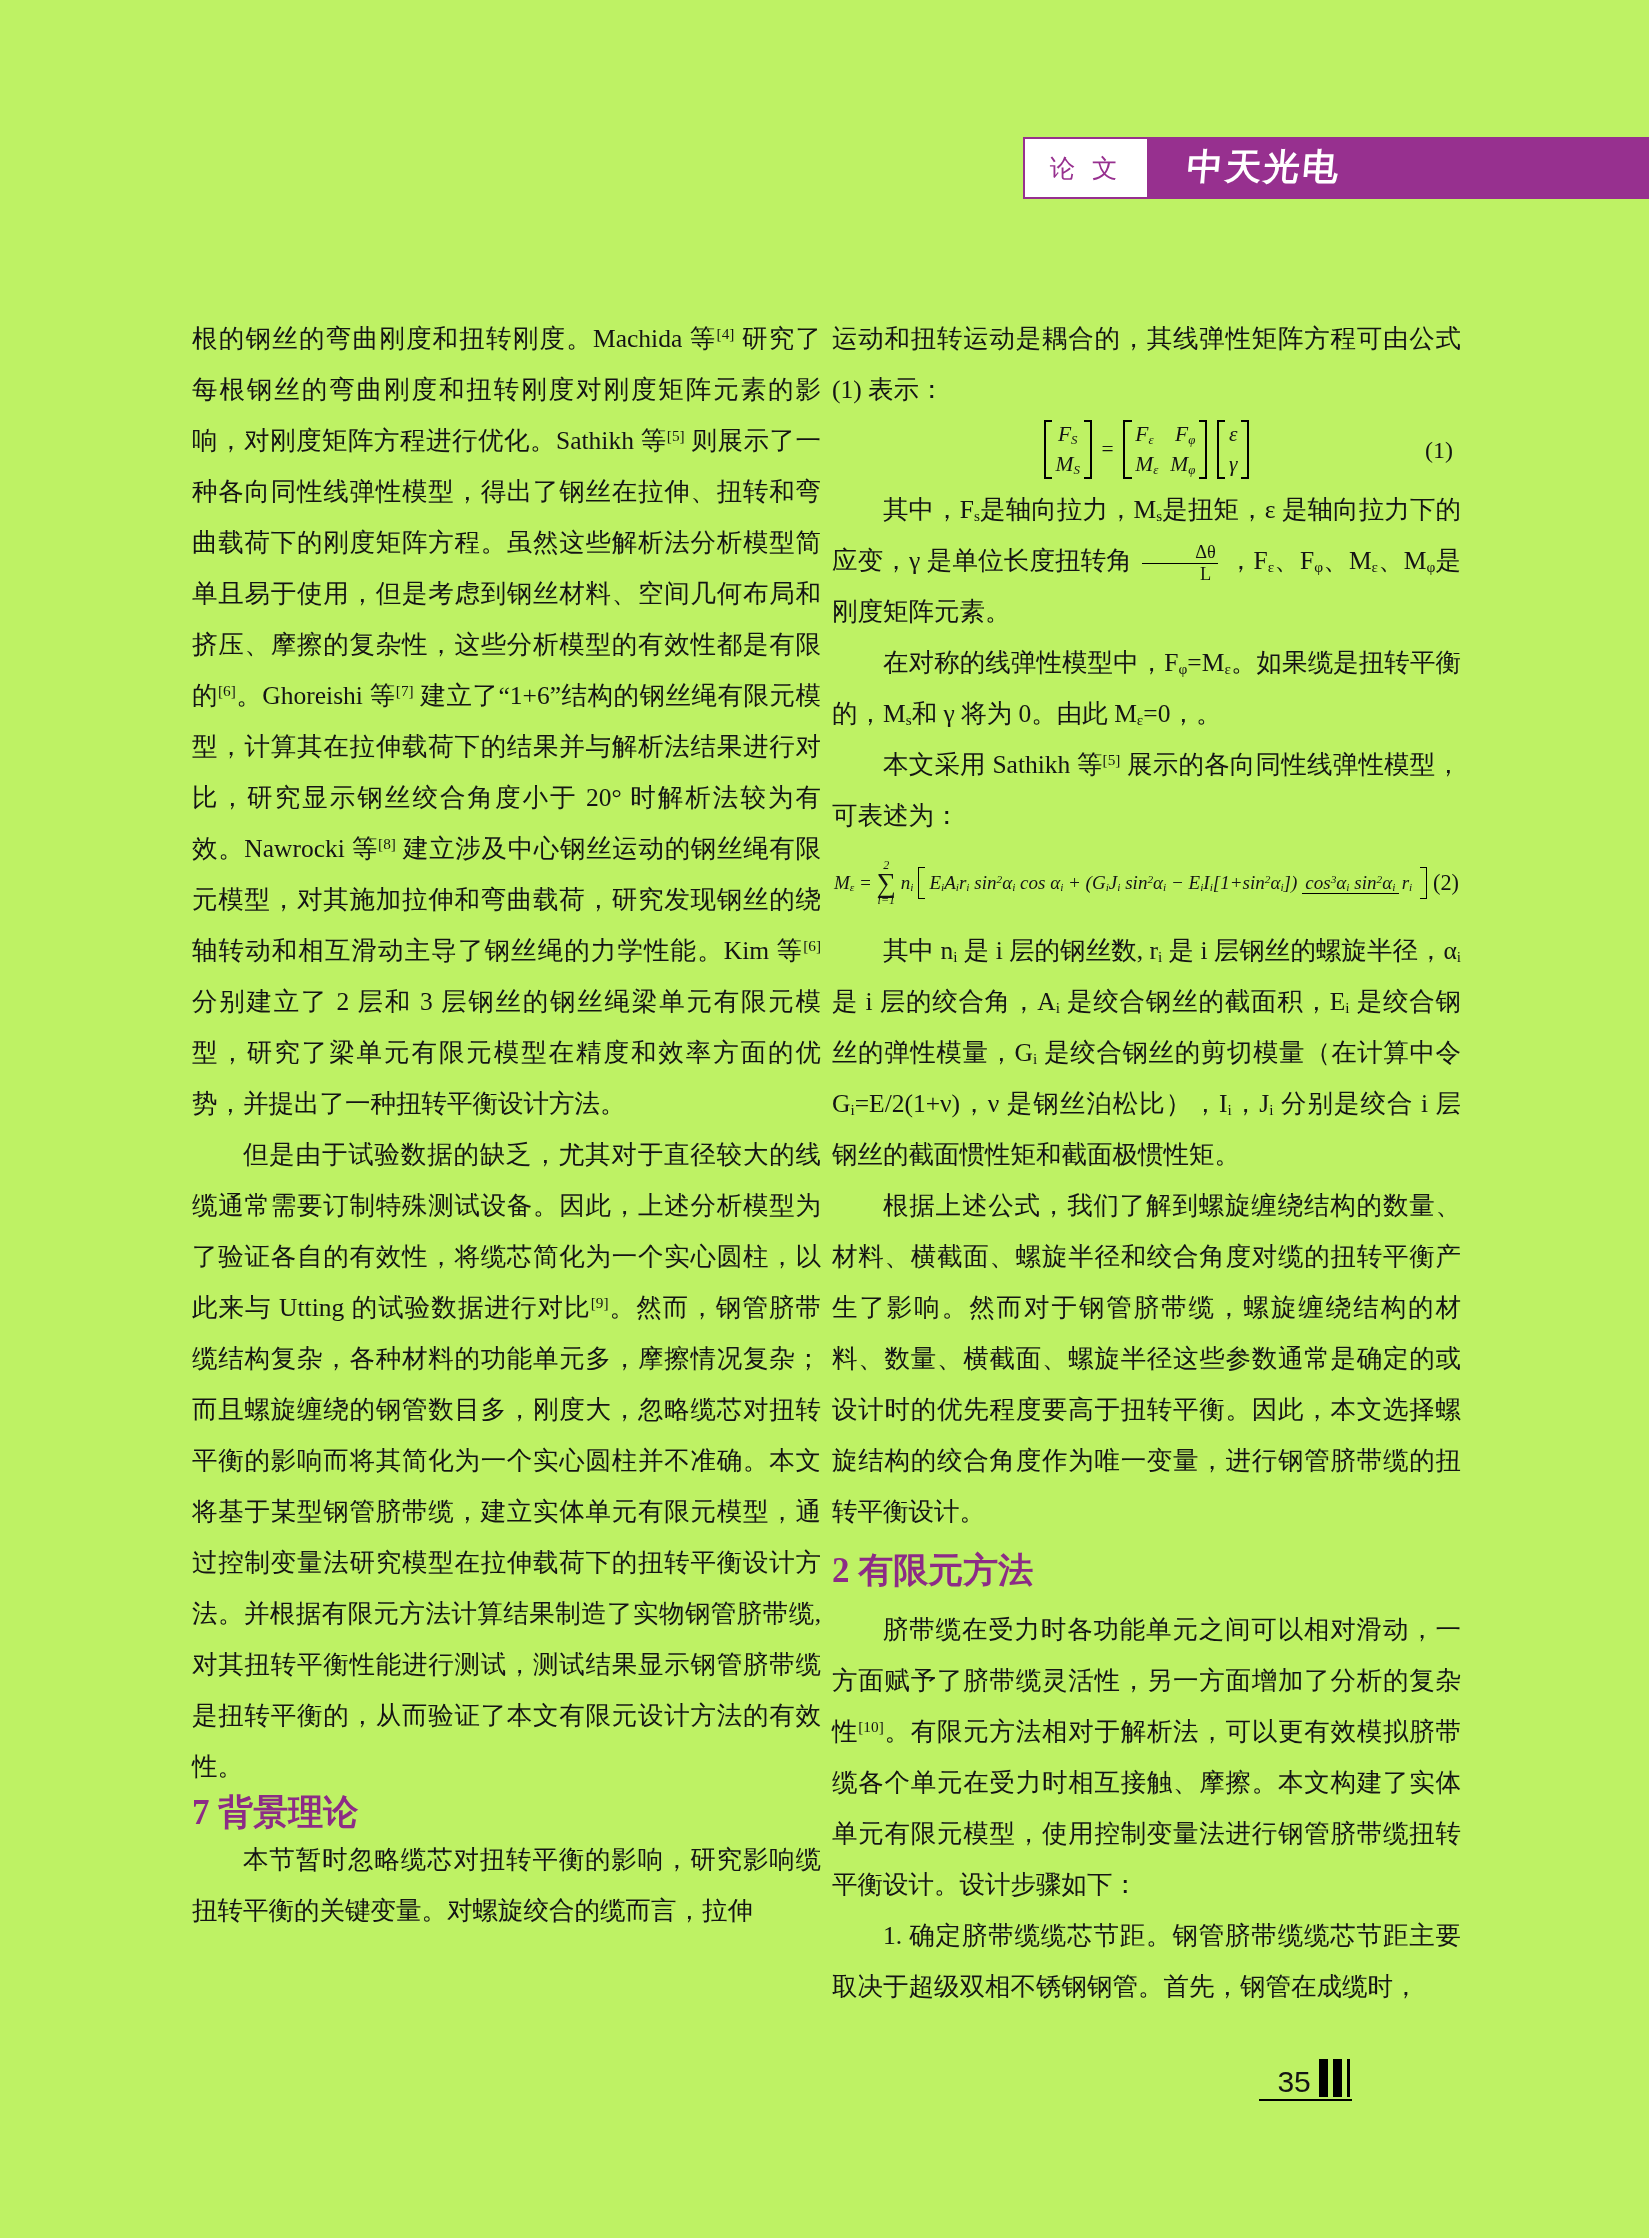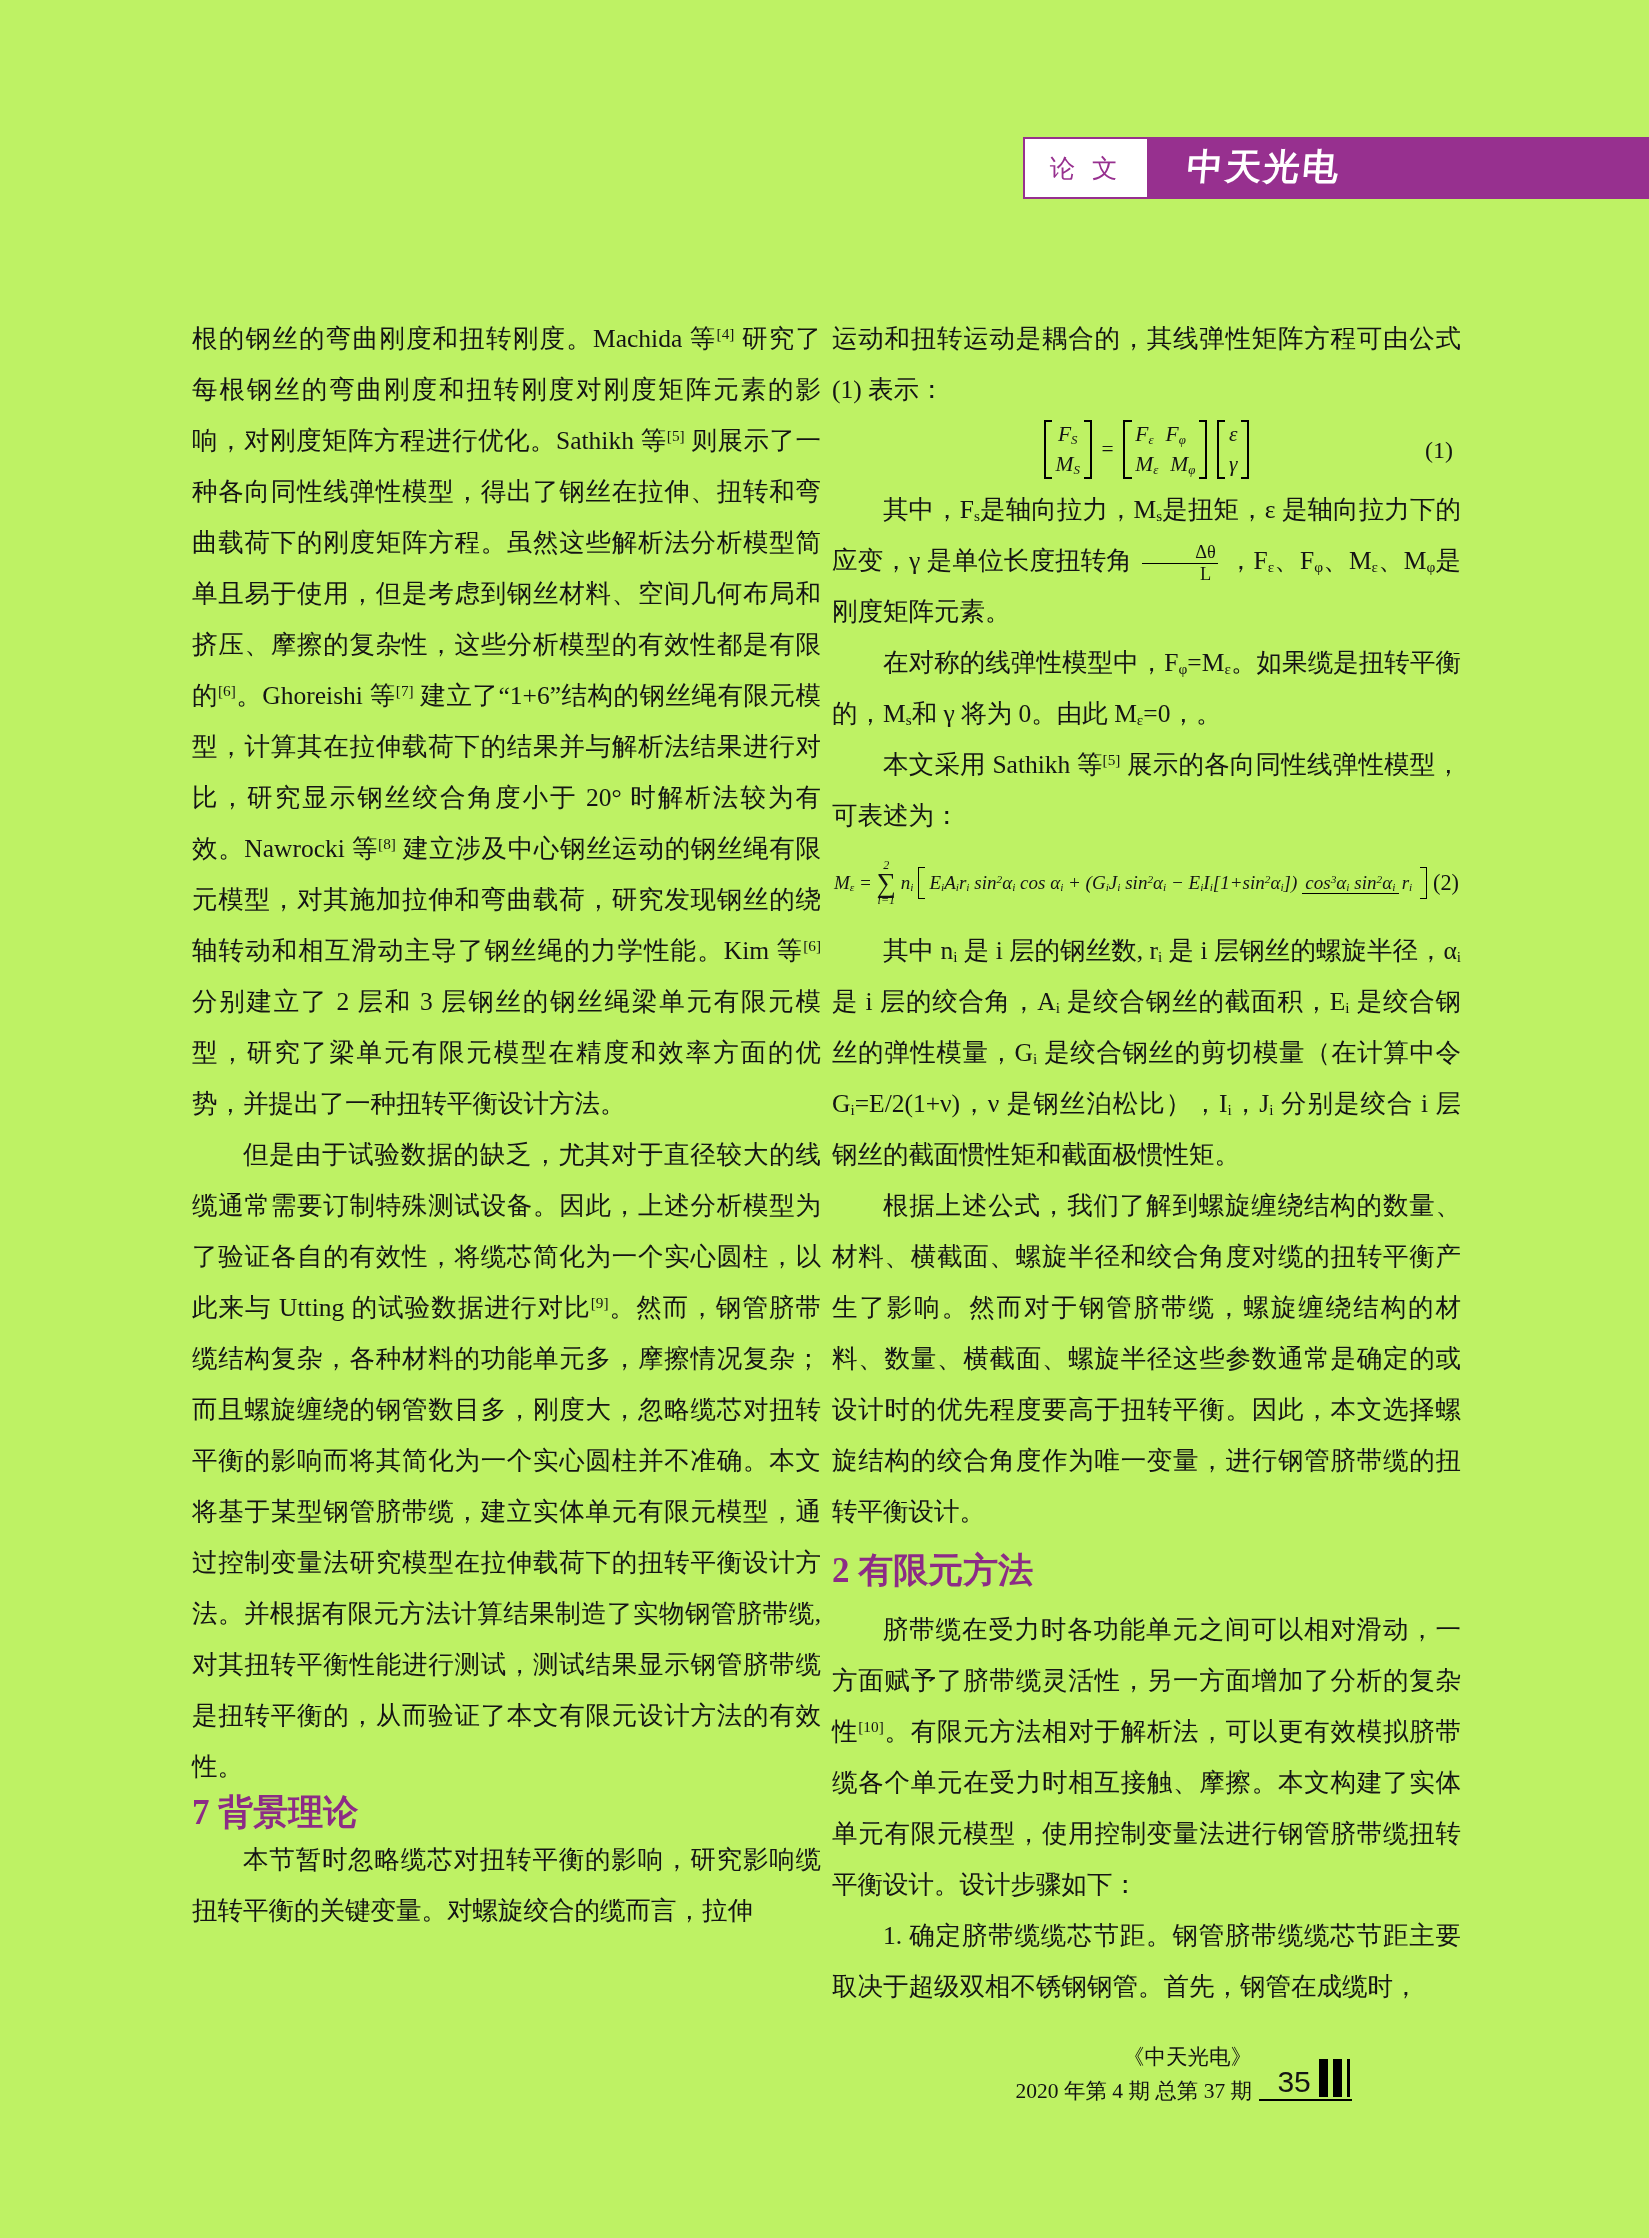--- a/index.html
+++ b/index.html
@@ -94,21 +94,21 @@
     position:relative;
     padding:4px 12px;
     display:flex; flex-direction:column; justify-content:center; gap:8px;
   }
   .mat::before,.mat::after{
     content:""; position:absolute; top:0; bottom:0; width:6.4px;
     border:2px solid #000;
   }
   .mat::before{left:0;border-right:none;}
   .mat::after{right:0;border-left:none;}
-  .mrow{display:flex; gap:12px; }
+  .mrow{display:flex; gap:12px; justify-content:space-between;}
   .mcell{text-align:center;}
   .eq{font-style:normal;font-size:21.5px;}
   .fnum{
     position:absolute; right:8px; top:50%;
     transform:translateY(-50%);
     font-size:24px; font-style:normal;
   }
 
   .f2{height:84px;}
   .f2-body{
@@ -257,24 +257,20 @@
       </div>
     </div>
 
     <p class="para indent">其中 n<sub>i</sub> 是 i 层的钢丝数, r<sub>i</sub> 是 i 层钢丝的螺旋半径，α<sub>i</sub> 是 i 层的绞合角，A<sub>i</sub> 是绞合钢丝的截面积，E<sub>i</sub> 是绞合钢丝的弹性模量，G<sub>i</sub> 是绞合钢丝的剪切模量（在计算中令 G<sub>i</sub>=E/2(1+ν)，ν 是钢丝泊松比），I<sub>i</sub>，J<sub>i</sub> 分别是绞合 i 层钢丝的截面惯性矩和截面极惯性矩。</p>
     <p class="para indent">根据上述公式，我们了解到螺旋缠绕结构的数量、材料、横截面、螺旋半径和绞合角度对缆的扭转平衡产生了影响。然而对于钢管脐带缆，螺旋缠绕结构的材料、数量、横截面、螺旋半径这些参数通常是确定的或设计时的优先程度要高于扭转平衡。因此，本文选择螺旋结构的绞合角度作为唯一变量，进行钢管脐带缆的扭转平衡设计。</p>
     <h2 class="section-heading heading-right">2 有限元方法</h2>
     <p class="para indent">脐带缆在受力时各功能单元之间可以相对滑动，一方面赋予了脐带缆灵活性，另一方面增加了分析的复杂性<sup>[10]</sup>。有限元方法相对于解析法，可以更有效模拟脐带缆各个单元在受力时相互接触、摩擦。本文构建了实体单元有限元模型，使用控制变量法进行钢管脐带缆扭转平衡设计。设计步骤如下：</p>
     <p class="para indent">1. 确定脐带缆缆芯节距。钢管脐带缆缆芯节距主要取决于超级双相不锈钢钢管。首先，钢管在成缆时，</p>
   </section>
 
-  <div class="foot-lines">
-    <div>《中天光电》</div>
-    <div>2020 年第 4 期 总第 37 期</div>
-  </div>
   <div class="pblock">
     <span class="pnum">35</span>
     <span class="bars">
         <i></i>
         <i></i>
         <i></i>
       </span>
   </div>
 
 </div>

